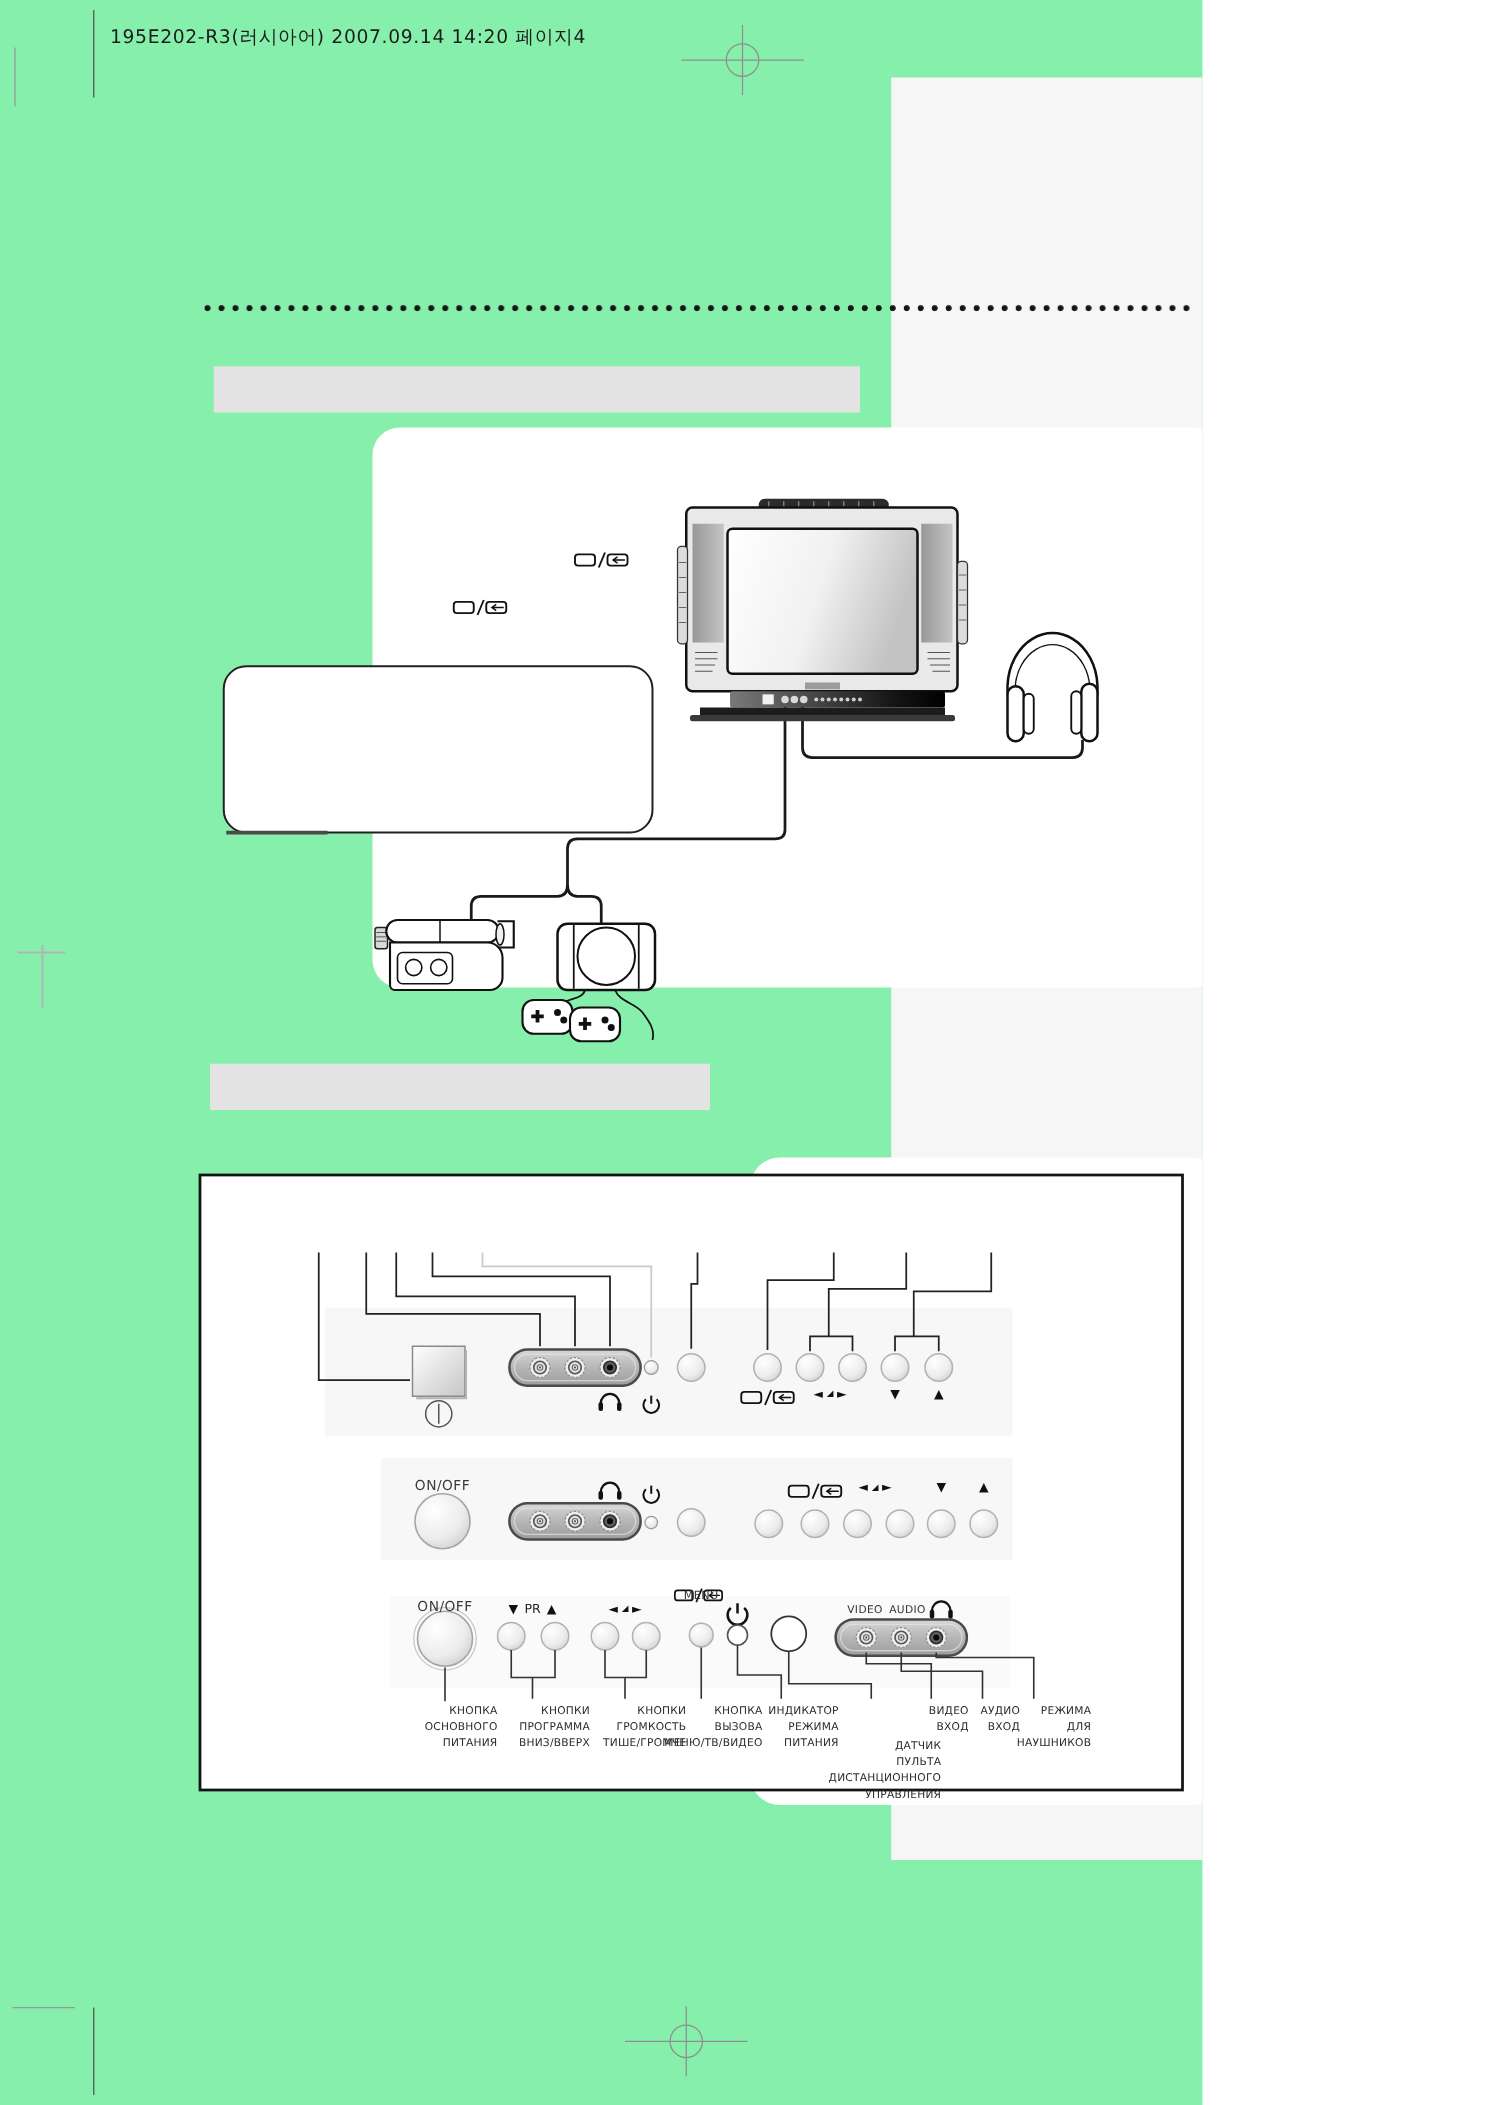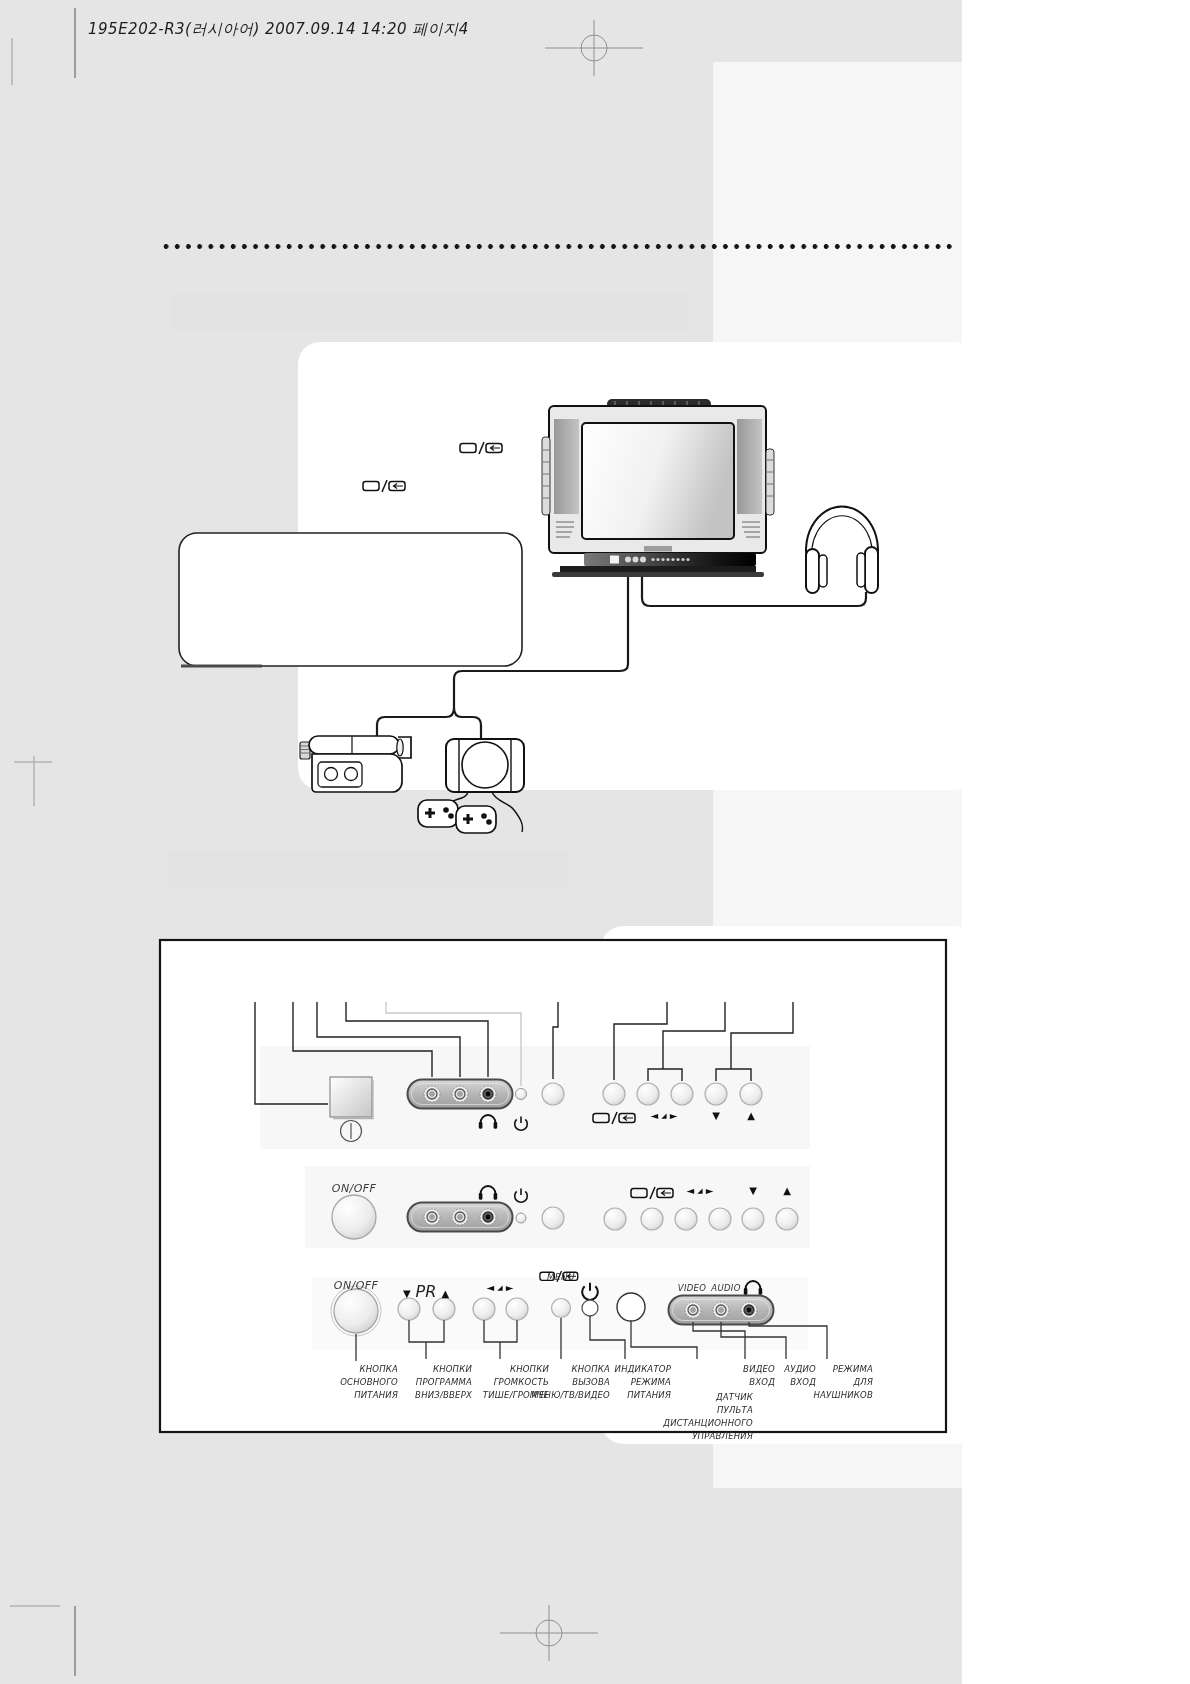--- a/index.html
+++ b/index.html
@@ -1,38 +1,38 @@
 <!DOCTYPE html>
 <html><head>
 <meta charset="utf-8">
 <style>
   html,body{margin:0;padding:0;background:#fff;}
-  #page{position:relative;width:962px;height:1684px;background:#e5e5e5;overflow:hidden;
-        font-family:"DejaVu Sans",sans-serif;font-style:italic;}
+  #page{position:relative;width:962px;height:1684px;background:#86efac;overflow:hidden;
+        font-family:"DejaVu Sans",sans-serif;}
   .abs{position:absolute;}
   #gray-panel{left:713px;top:62px;width:423px;height:1426px;background:#f6f6f6;}
   .gbar{background:#e3e3e3;}
   #bar1{left:171px;top:293px;width:517px;height:37px;}
   #bar2{left:168px;top:851px;width:400px;height:37px;}
   .whiteround{background:#ffffff;}
   #wr1{left:298px;top:342px;width:679px;height:448px;border-radius:22px;}
   #wr2{left:600px;top:926px;width:378px;height:518px;border-radius:24px;}
   #dots{left:163px;top:242px;width:790px;height:9px;
         background-image:radial-gradient(circle at 3px 4.5px,#151515 2.1px,rgba(0,0,0,0) 2.7px);
         background-size:11.2px 9px;background-repeat:repeat-x;}
   #hdr{left:88px;top:20px;font-size:15px;color:#1c1c1c;letter-spacing:0.5px;white-space:nowrap;}
   svg.overlay{position:absolute;left:0;top:0;pointer-events:none;}
   .txt{position:absolute;transform:translateX(-50%);text-align:center;color:#3a3a3a;white-space:nowrap;}
   .onoff{font-size:11px;letter-spacing:0.4px;}
   .menu{font-size:9px;letter-spacing:0.3px;color:#333;}
   .av{font-size:8.5px;letter-spacing:0.3px;color:#333;text-align:right;}
   .sym{font-size:10px;color:#111;}
   .sym .wedge{font-size:7px;vertical-align:1px;padding:0 2px;}
   .sym span{padding:0 1px;}
-  .pr .prtxt{font-size:16px;color:#222;padding:0 4px;margin-top:12px;}
+  .pr .prtxt{font-size:10px;color:#222;padding:0 4px;margin-top:12px;}
   .pr .tri{font-size:10px;}
   .lbl{position:absolute;transform:translateX(-50%);text-align:right;
        font-size:8.5px;line-height:13px;color:#2b2b2b;white-space:pre-line;letter-spacing:0.2px;}
 </style>
 </head>
 <body>
 
 <div id="page">
 
   <div id="gray-panel" class="abs"></div>

